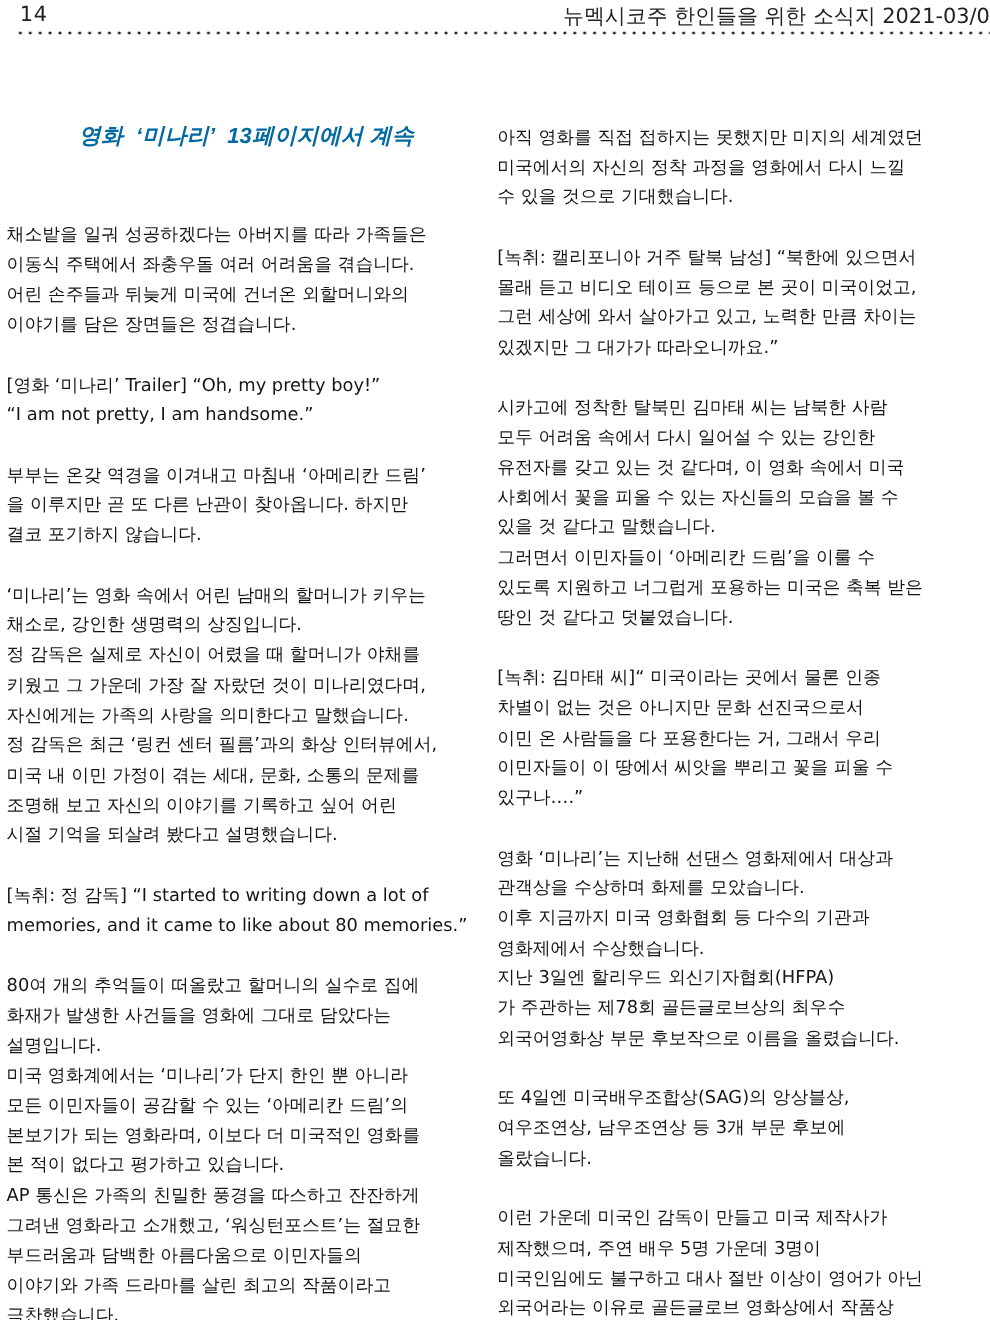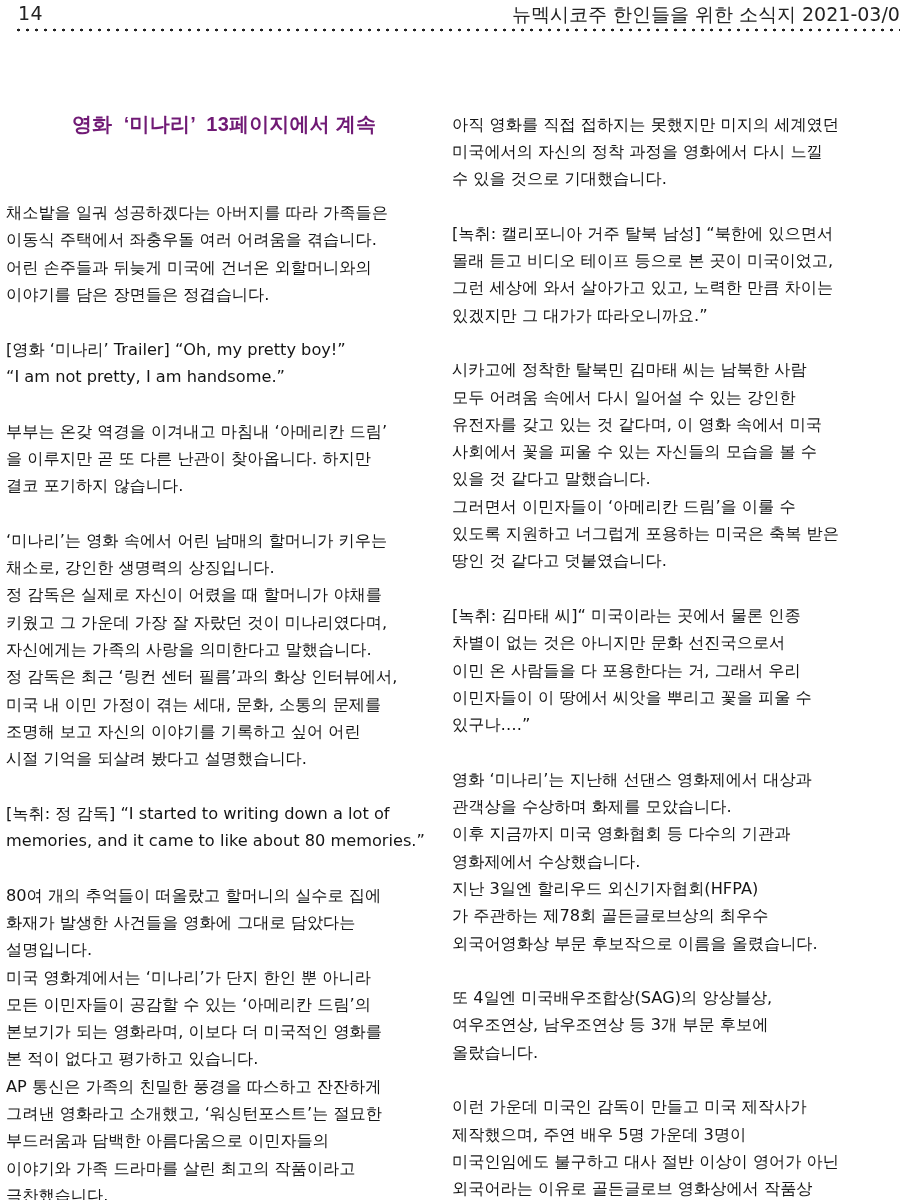--- a/index.html
+++ b/index.html
@@ -26,21 +26,21 @@
   }
   .col {
     position: absolute; top: 56px; font-size: 16.2px; line-height: 27.3px;
     white-space: pre; color: #151515;
   }
   .col.left { left: 6px; width: 436px; }
   .col.right { left: 452px; width: 446px; }
   .headline {
     font-family: "Liberation Sans", sans-serif; font-weight: bold; font-size: 20px;
     text-align: center; width: 436px; line-height: 38px; height: 40px;
-    margin-top: -6px; letter-spacing: 0.2px; color: #701a75;
+    margin-top: -6px; letter-spacing: 0.2px; color: #0369a1; font-style: italic;
   }
   .line { display: block; height: 27.3px; }
 </style>
 </head>
 <body>
 
 <div class="header">
   <span class="page-num">14</span>
   <span class="header-title">뉴멕시코주 한인들을 위한 소식지    2021-03/04</span>
   <div class="dots"></div>

